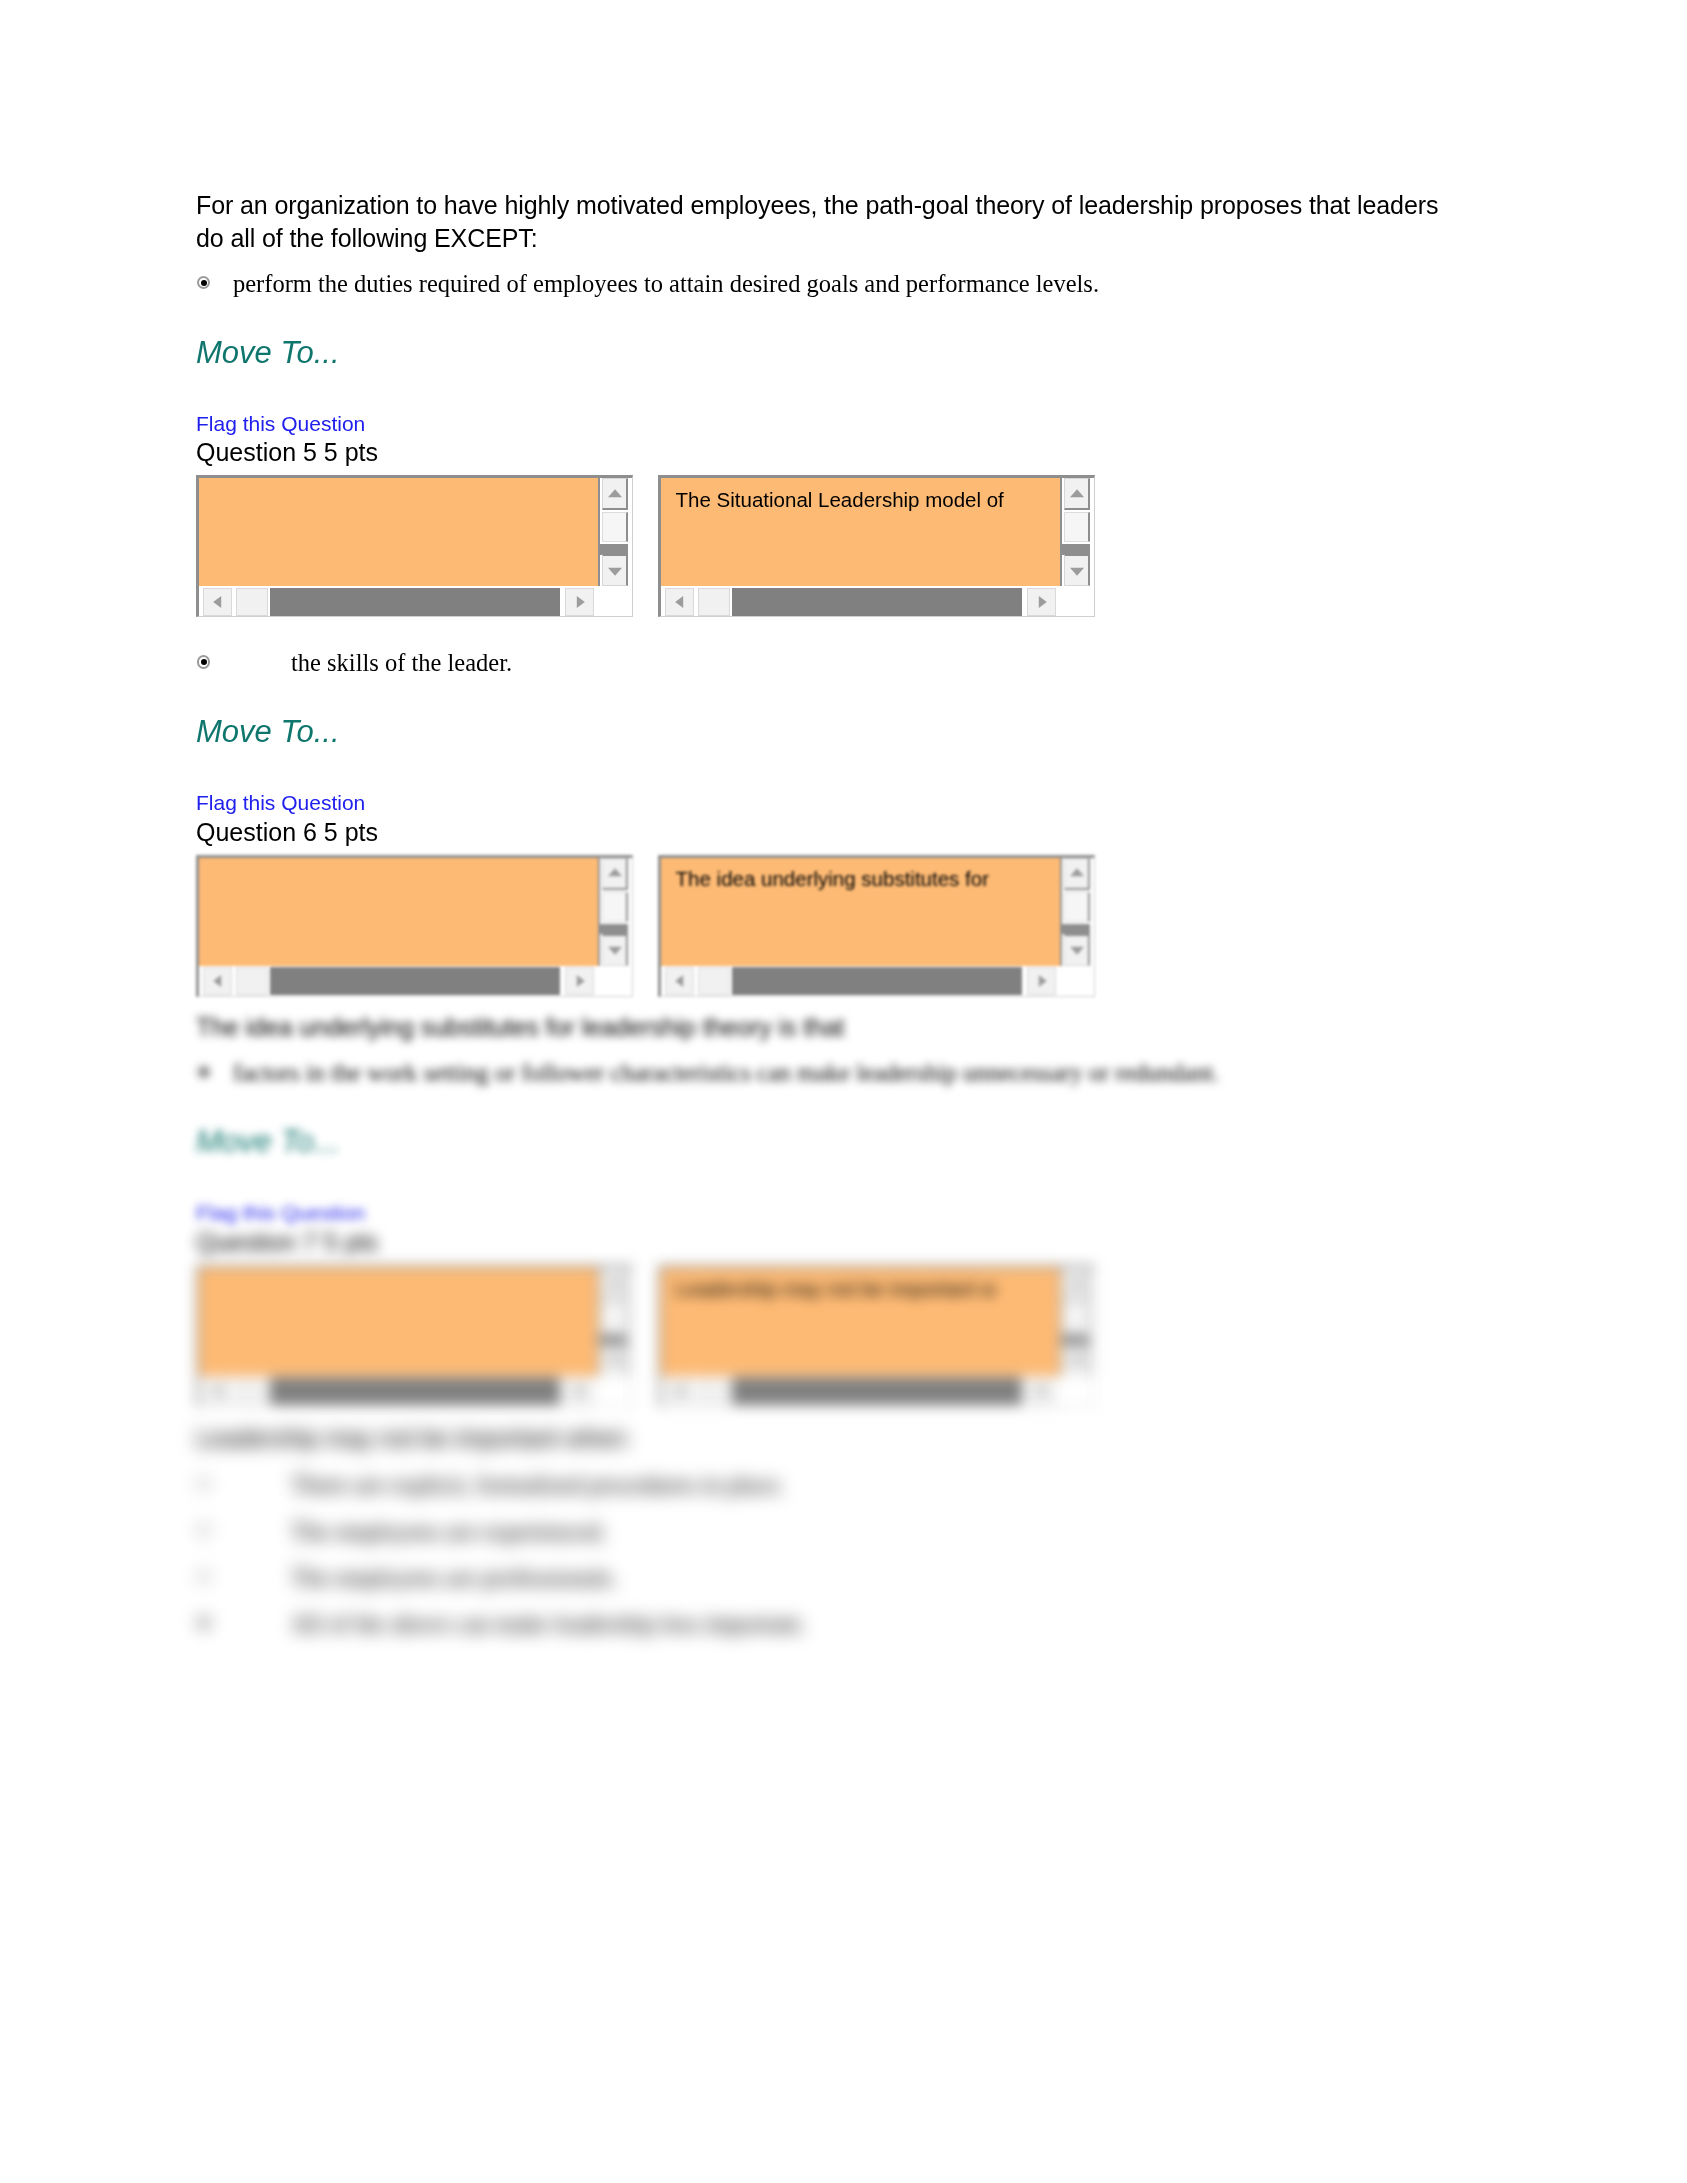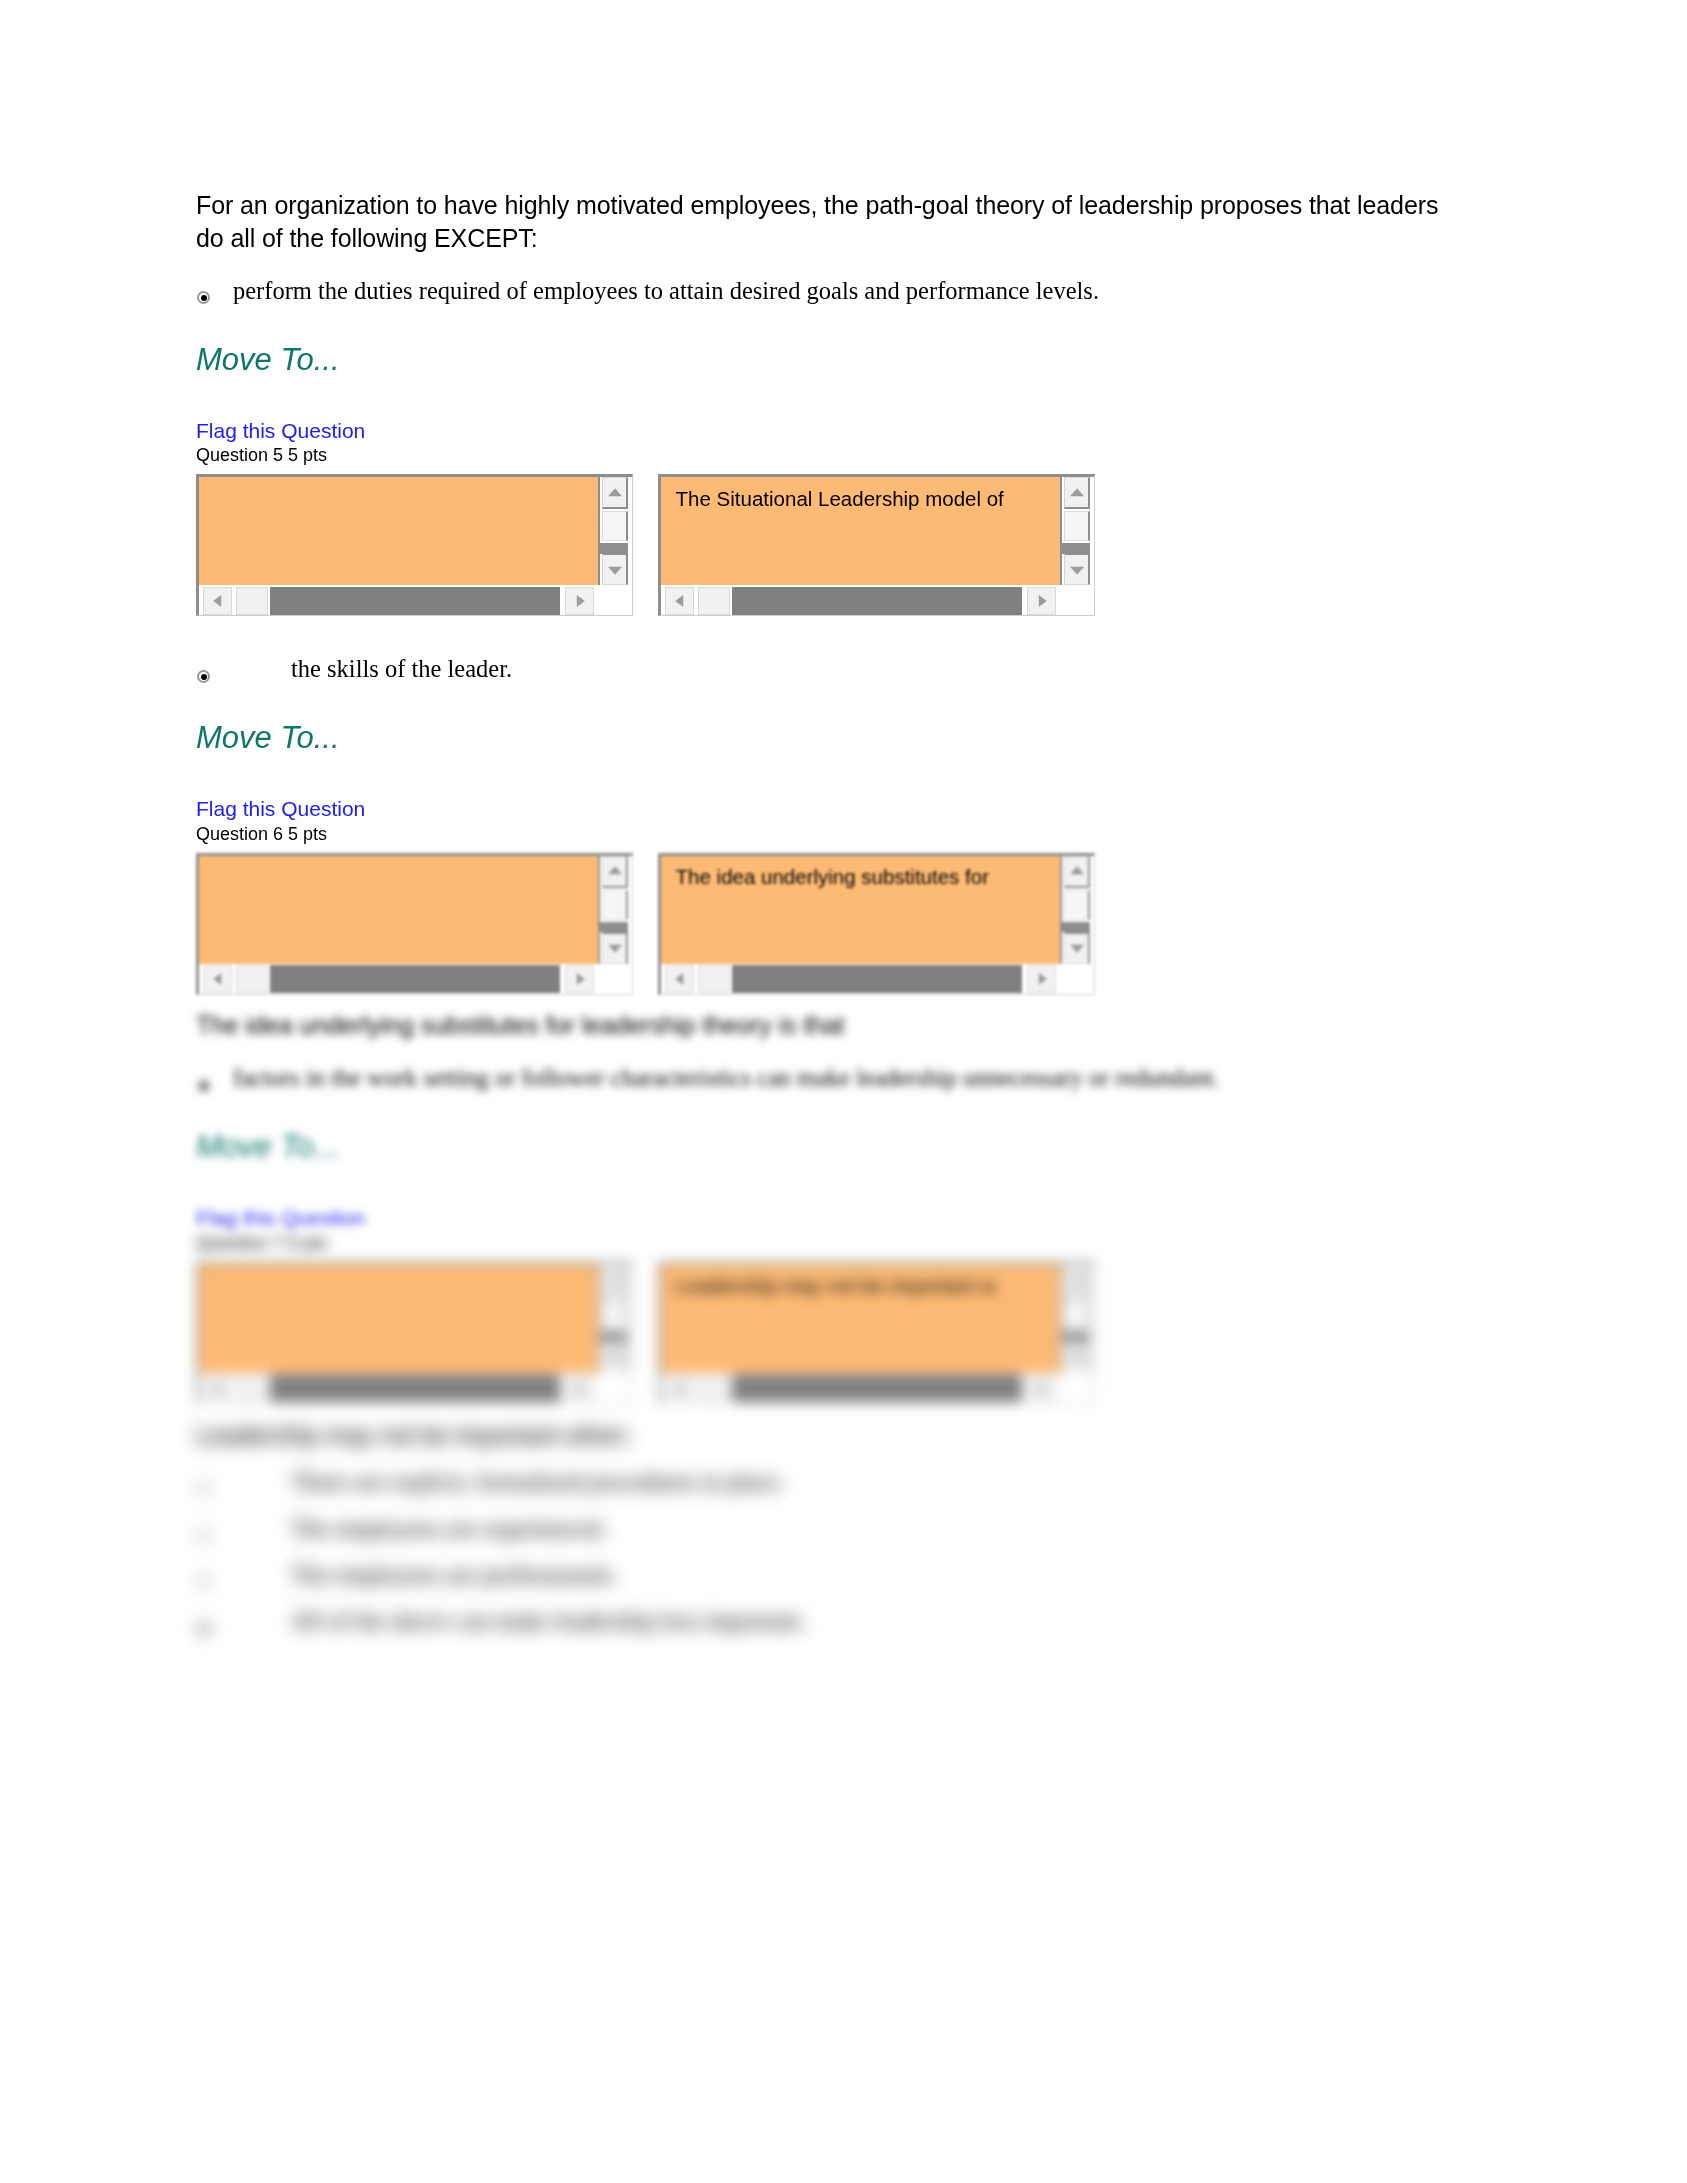--- a/index.html
+++ b/index.html
@@ -35,22 +35,22 @@
   .qstem {
     font-family: "Liberation Sans", sans-serif;
     font-size: 25px;
     line-height: 1.32;
     color: #000;
     letter-spacing: -0.1px;
   }
 
   .option-row {
     display: flex;
-    align-items: flex-end;
-    margin-top: 20px;
+    align-items: flex-start;
+    margin-top: 13px;
   }
   .option-row.indent-wide .opt-text { margin-left: 78px; }
   .option-row.indent-narrow .opt-text { margin-left: 20px; }
 
   .radio {
     flex: 0 0 auto;
     width: 17px;
     height: 17px;
     margin-top: 6.6px;
     position: relative;
@@ -92,21 +92,21 @@
     font-size: 21px;
     color: #2020ee;
     margin-top: 41px;
     display: inline-block;
     text-decoration: none;
     cursor: pointer;
   }
 
   .qhead {
     font-family: "Liberation Sans", sans-serif;
-    font-size: 18px;
+    font-size: 25px;
     color: #000;
     margin-top: 2.6px;
   }
 
   .spacer-sm { height: 17px; }
 
   
   .boxpair {
     display: flex;
     gap: 25px;

